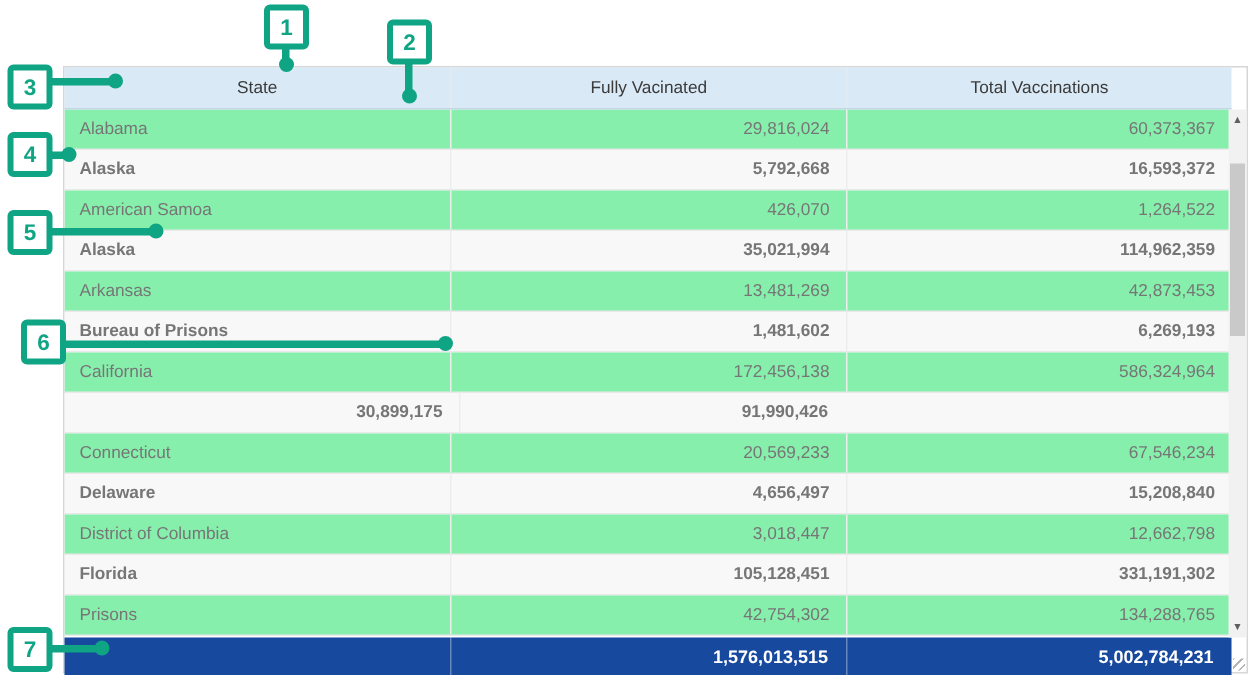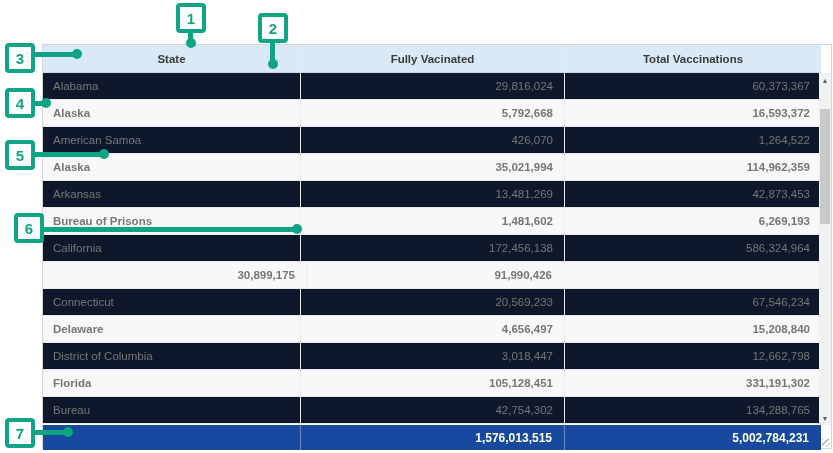--- a/index.html
+++ b/index.html
@@ -22,28 +22,28 @@
     position:absolute;left:42px;top:44px;width:790px;height:405px;
     border:1px solid #d6d6d6;box-sizing:border-box;background:#fff;
   }
   .hdr{
     position:absolute;left:0;top:0;width:778px;height:28px;
     display:flex;background:var(--header-bg);
     border-bottom:1px solid #c4d6e6;box-sizing:border-box;
   }
   .hdr-cell{
     display:flex;align-items:center;justify-content:center;
-    font-size:11.5px;font-weight:bold;color:var(--header-text);
+    font-size:11.5px;font-weight:normal;color:var(--header-text);
     box-sizing:border-box;border-right:1px solid #e2ecf5;
   }
   .hdr-cell:last-child{border-right:none;}
   .w-state{width:258px;} .w-fully{width:264px;} .w-total{width:256px;}
   .tbody{position:absolute;left:0;top:28px;width:778px;height:352px;overflow:hidden;}
   .row{
-    display:flex;height:26px;border-bottom:1px solid #e9e9e9;background:#0f172a;
+    display:flex;height:26px;border-bottom:1px solid #e9e9e9;background:#86efac;
   }
   .row.alt{background:var(--row-alt-bg);font-weight:bold;}
   .cell{
     box-sizing:border-box;display:flex;align-items:center;
     font-size:11.5px;color:var(--row-text);border-right:1px solid #ededed;
   }
   .cell:last-child{border-right:none;}
   .cell.state{padding-left:10px;}
   .cell.num{justify-content:flex-end;padding-right:11px;}
   
@@ -158,21 +158,21 @@
           <div class="cell state w-state">District of Columbia</div>
           <div class="cell num w-fully">3,018,447</div>
           <div class="cell num w-total">12,662,798</div>
         </div>
         <div class="row alt">
           <div class="cell state w-state">Florida</div>
           <div class="cell num w-fully">105,128,451</div>
           <div class="cell num w-total">331,191,302</div>
         </div>
         <div class="row">
-          <div class="cell state w-state">Bureau</div>
+          <div class="cell state w-state">Prisons</div>
           <div class="cell num w-fully">42,754,302</div>
           <div class="cell num w-total">134,288,765</div>
         </div>
       </div>
 
     <div class="total-row">
       <div class="total-cell w-state"></div>
       <div class="total-cell w-fully">1,576,013,515</div>
       <div class="total-cell w-total">5,002,784,231</div>
     </div>

